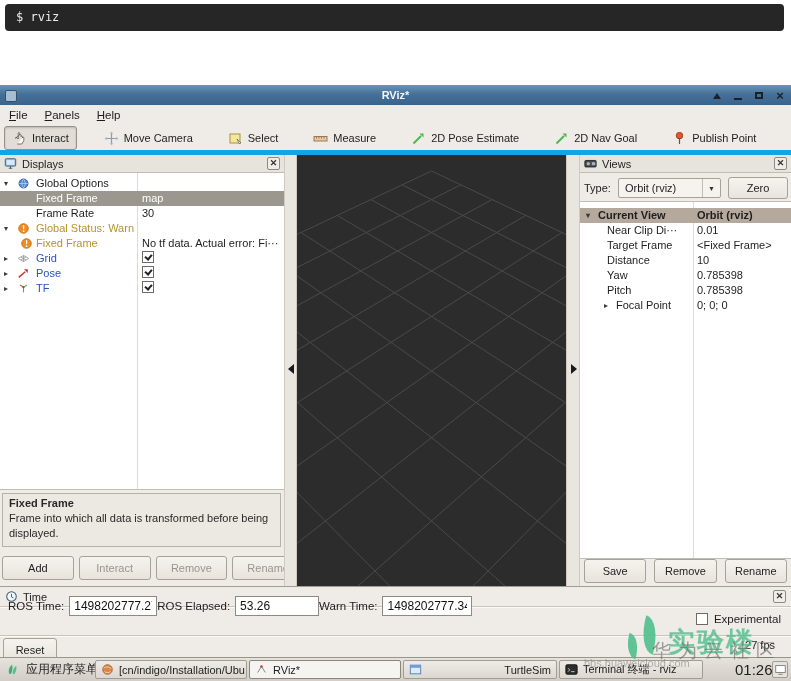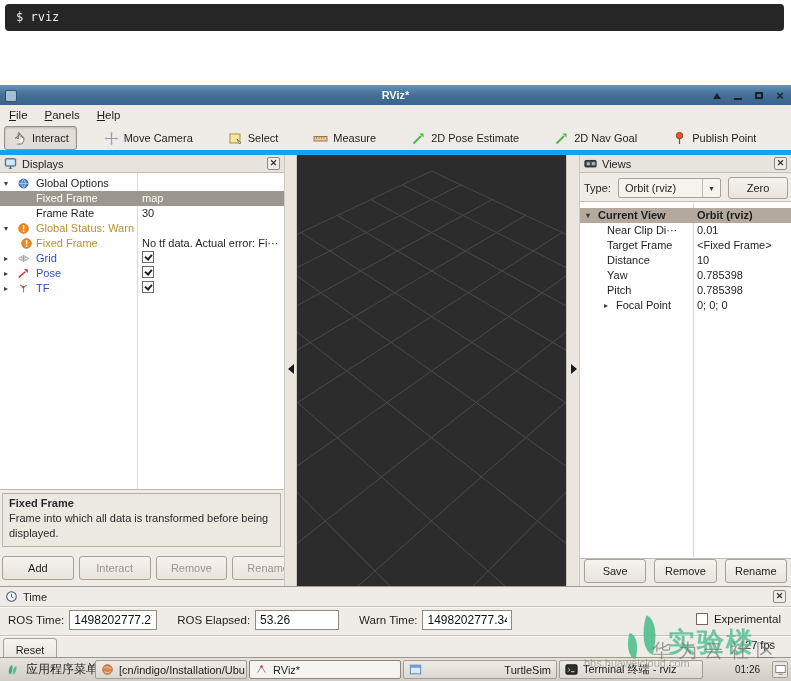--- a/index.html
+++ b/index.html
@@ -107,38 +107,38 @@
   .vrow.lvl1 .tname{left:27px;}
   .vrow.lvl1 .expander{left:24px;}
   .vrow.lvl1.has-exp .tname{left:36px;}
   .vrow .tval{left:117px;}
   #time-panel{position:absolute;left:0;top:500px;width:791px;height:71px;background:#efebe7;
     border-top:1px solid #a39c93;box-sizing:border-box;}
   .time-header{position:absolute;top:1px;left:0;right:0;height:17px;display:flex;align-items:center;
     gap:5px;padding:0 5px;font-size:11px;color:#1e1e1e;}
   .groove{position:absolute;left:0;right:0;height:0;border-top:1px solid #c9c3bb;
     border-bottom:1px solid #fbf9f6;}
-  .time-fields{position:absolute;top:22px;left:8px;height:22px;display:flex;align-items:center;
-    gap:20px;font-size:11.5px;color:#1e1e1e;}
+  .time-fields{position:absolute;top:8px;left:8px;height:22px;display:flex;align-items:center;
+    gap:0;font-size:11.5px;color:#1e1e1e;}
   .tf-pair{display:flex;align-items:center;gap:5px;}
   .tf-input{height:20px;border:1px solid #8f8981;background:#fff;
     font:12px "Liberation Sans",sans-serif;padding:0 4px;box-sizing:border-box;color:#111;}
   .experimental{position:absolute;right:10px;top:26px;display:flex;gap:6px;align-items:center;
     font-size:11.5px;color:#1e1e1e;}
   #reset-btn{position:absolute;left:3px;top:51px;width:54px;height:19px;display:flex;}
   #fps{position:absolute;right:16px;top:52px;font-size:11px;color:#1e1e1e;}
   #taskbar{position:absolute;left:0;top:657px;width:791px;height:24px;
     background:linear-gradient(180deg,#e6e2dc,#d2cdc6);border-top:1px solid #9a948b;box-sizing:border-box;}
   .apps{position:absolute;left:6px;top:0;height:23px;display:flex;align-items:center;gap:7px;
     font-size:12px;color:#1e1e1e;}
   .task-btn{position:absolute;top:2px;height:19px;border:1px solid #a39c93;border-radius:2px;
     background:linear-gradient(180deg,#efebe6,#dcd7d0);display:flex;align-items:center;gap:5px;
     padding:0 5px;font-size:11px;color:#1e1e1e;box-sizing:border-box;overflow:hidden;white-space:nowrap;}
   .task-btn.active{background:#f6f4f1;border-color:#8b857c;}
-  .clock{position:absolute;left:735px;top:0;height:23px;line-height:23px;font-size:10px;color:#1e1e1e;}
+  .clock{position:absolute;left:735px;top:0;height:23px;line-height:23px;font-size:15px;color:#1e1e1e;}
   .show-desktop{position:absolute;right:3px;top:3px;width:16px;height:17px;border:1px solid #a39c93;
     background:#e7e3dd;border-radius:2px;box-sizing:border-box;}
   .show-desktop svg{width:13px;height:13px;display:block;margin:1px auto;}
   #watermark{position:absolute;left:0;top:0;width:791px;height:681px;pointer-events:none;z-index:50;}
   .wm-leaf{position:absolute;background:rgba(76,189,139,.88);border-radius:0 100% 0 100%;}
   .wm-leaf1{left:626px;top:634px;width:13px;height:24px;transform:rotate(16deg);}
   .wm-leaf2{left:641px;top:617px;width:17px;height:36px;transform:rotate(16deg);}
   .wm-brand{position:absolute;left:668px;top:624px;font-size:27px;font-weight:bold;
     color:rgba(76,189,139,.78);letter-spacing:2px;}
   .wm-comm{position:absolute;left:652px;top:638px;font-size:19px;color:rgba(105,105,105,.62);

